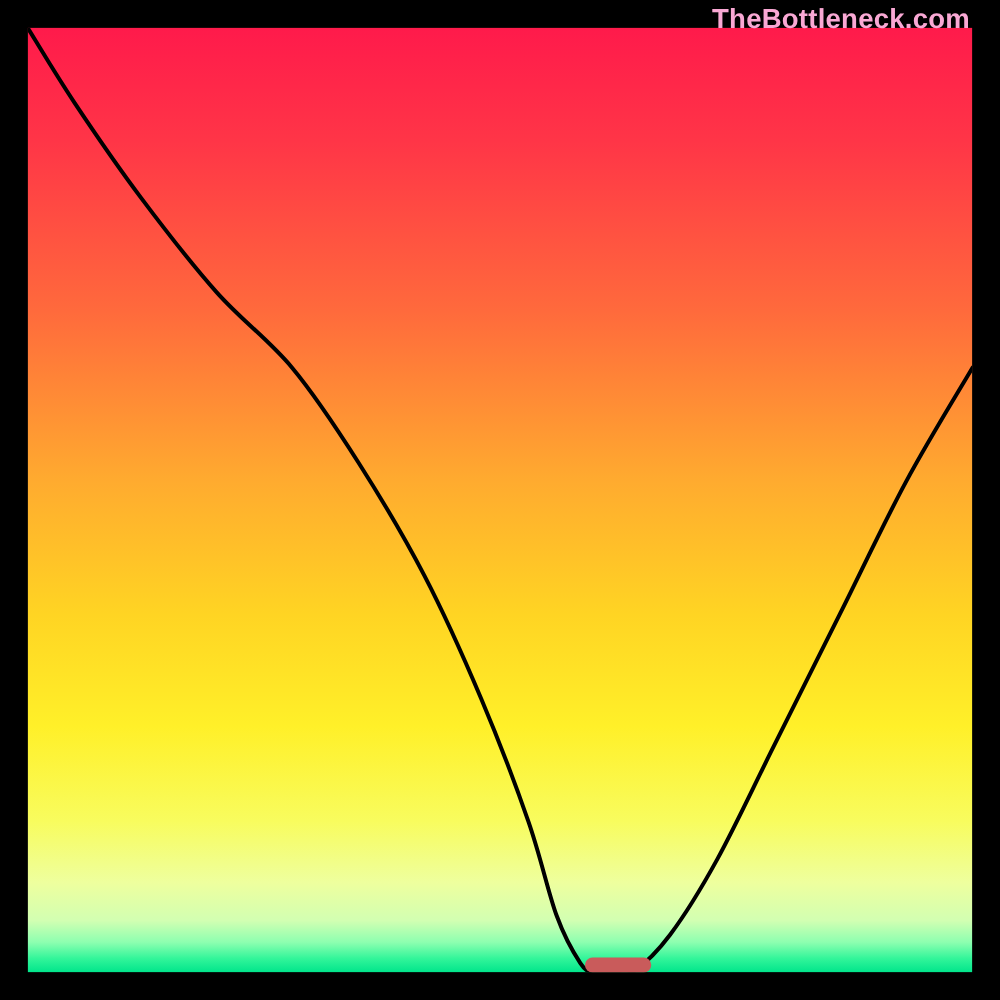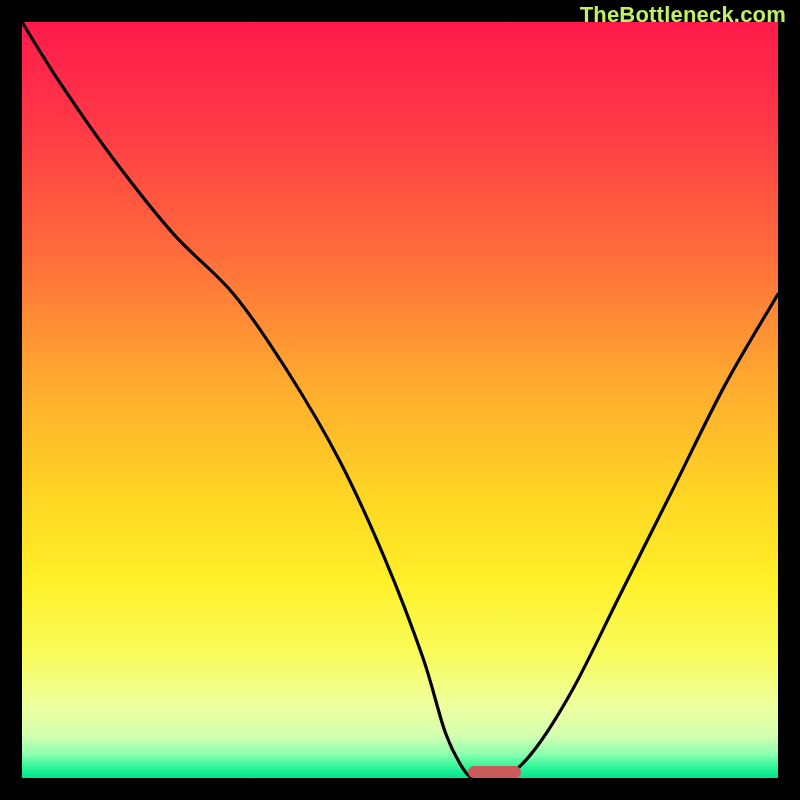--- a/index.html
+++ b/index.html
@@ -43,23 +43,23 @@
   }
   .marker {
     position: absolute;
     height: 12px;
     border-radius: 6px;
     background: #c95b5b;
   }
   .watermark {
     position: absolute;
     top: 2px;
-    right: 14px;
+    right: 24px;
     font: 600 22px "Segoe UI", Arial, sans-serif;
-    color: #bef264;
+    color: #f9a8d4;
     letter-spacing: 0.2px;
     user-select: none;
   }
 </style>
 </head>
 <body>
 
 <div class="frame">
 
   <div class="plot">

